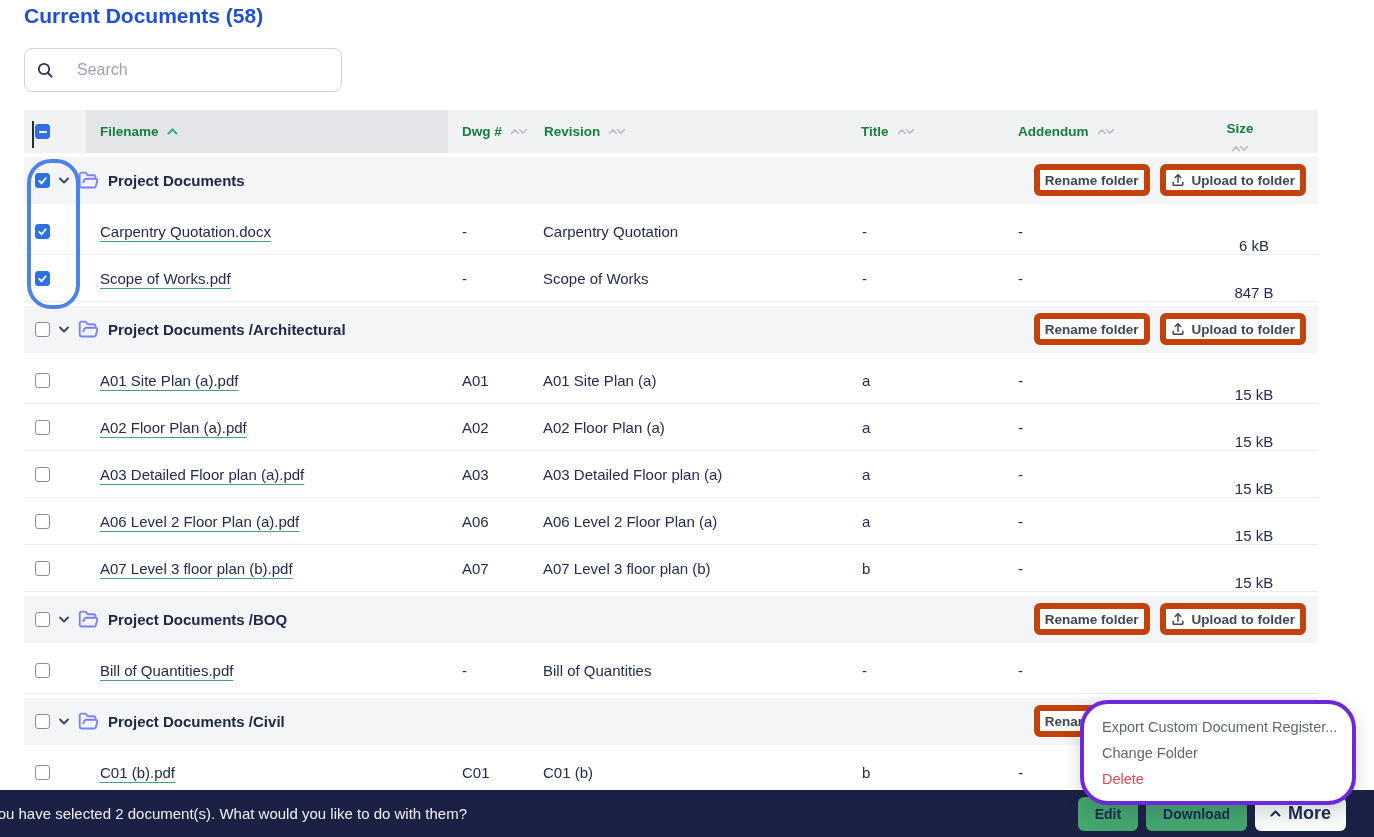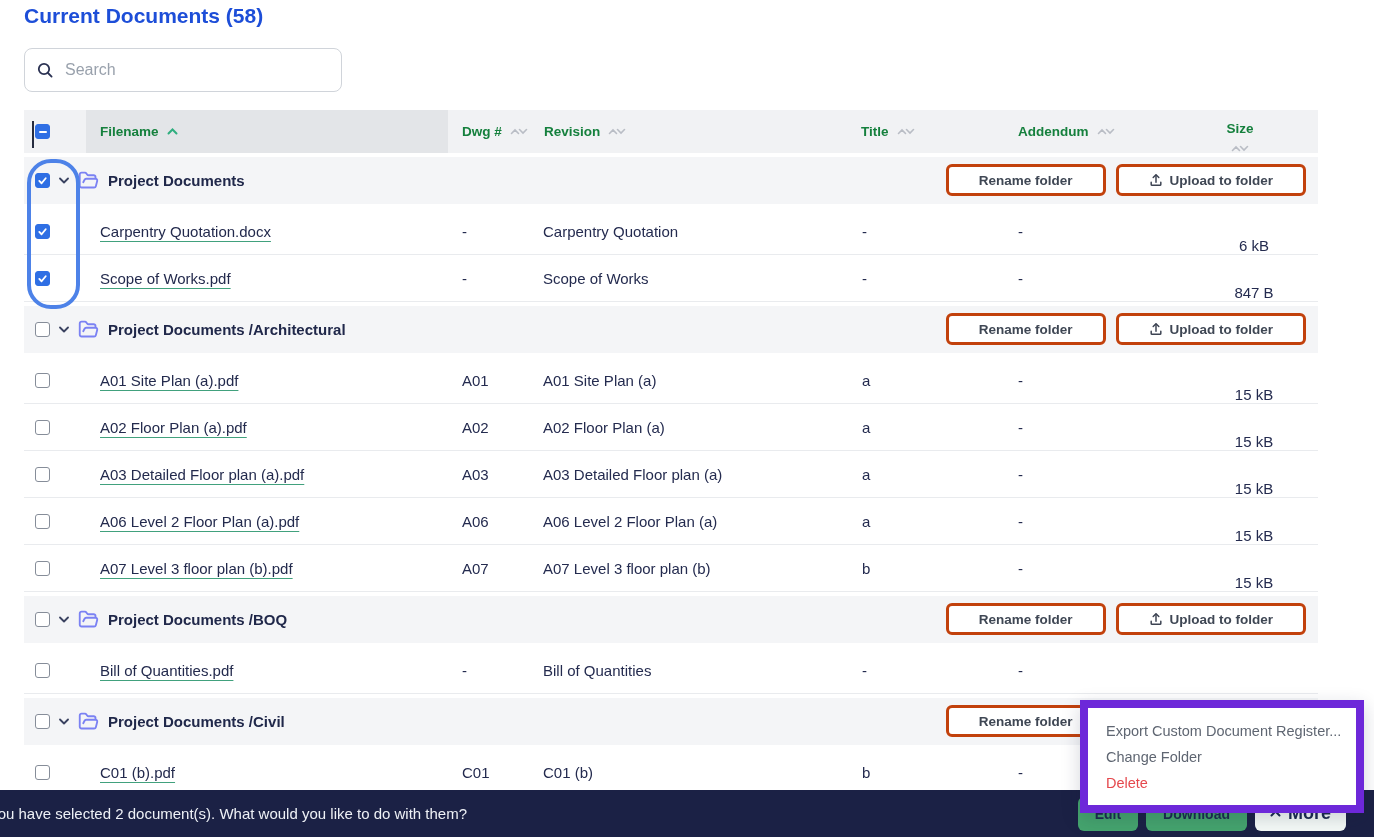--- a/index.html
+++ b/index.html
@@ -2,21 +2,21 @@
 <html><head>
 <meta charset="utf-8">
 <style>
   html,body{margin:0;padding:0;background:#fff;}
   .page{position:relative;width:1374px;height:837px;overflow:hidden;background:#fff;
         font-family:"Liberation Sans",sans-serif;color:#242b4f;}
   .page-title{position:absolute;left:24px;top:4px;font-size:21px;font-weight:700;color:#1d4ed8;margin:0;}
 
   
   .search-box{position:absolute;left:24px;top:48px;width:318px;height:44px;border:1px solid #d0d4da;
-              border-radius:8px;display:flex;align-items:center;background:#fff;box-sizing:border-box;padding:0 12px;}
+              border-radius:8px;display:flex;align-items:center;background:#fff;box-sizing:border-box;padding:0 12px;gap:12px;}
   .search-box input{border:none;outline:none;font-size:16px;color:#242b4f;width:100%;margin-left:9px;
                     font-family:"Liberation Sans",sans-serif;background:transparent;}
   .search-box input::placeholder{color:#99a1ac;}
 
   
   .table{position:absolute;left:24px;top:110px;width:1294px;}
   .row{display:grid;grid-template-columns:62px 362px 82px 318px 156px 198px 1fr;align-items:center;
        height:47px;box-sizing:border-box;background:#fff;}
   .row.header{height:43px;background:#f1f2f4;font-size:13.5px;font-weight:700;color:#15803d;}
   .row.file{border-bottom:1px solid #e9ebee;font-size:15px;}
@@ -40,31 +40,31 @@
 
   
   .checkbox{width:15px;height:15px;border-radius:3px;box-sizing:border-box;display:inline-flex;
             align-items:center;justify-content:center;flex:0 0 auto;cursor:pointer;}
   .checkbox.unchecked{border:1.5px solid #868d99;background:#fff;}
   .checkbox.checked,.checkbox.indeterminate{background:#2f6fe4;border:1.5px solid #2f6fe4;}
   .dash{width:8px;height:2px;background:#fff;border-radius:1px;}
 
   
   .folder-actions{position:absolute;right:12px;top:7px;display:flex;gap:10px;}
-  .ghost-btn{height:32px;background:#fff;border:3px solid #c2410c;border-radius:6px;display:inline-flex;
-             align-items:center;gap:7px;padding:0 30px;font-size:13.5px;font-weight:700;color:#3f4754;
+  .ghost-btn{height:32px;background:#fff;border:6px solid #c2410c;border-radius:6px;display:inline-flex;
+             align-items:center;gap:7px;padding:0 5px;font-size:13.5px;font-weight:700;color:#3f4754;
              cursor:pointer;font-family:"Liberation Sans",sans-serif;box-sizing:border-box;}
 
   
   .selection-ring{position:absolute;left:27px;top:159px;width:45px;height:142px;border:4px solid #4d82e8;
                   border-radius:24px;pointer-events:none;z-index:2;}
   .cursor-ibeam{position:absolute;left:32px;top:121px;width:2px;height:27px;background:#262c3f;z-index:2;}
 
   
-  .context-menu{position:absolute;left:1080px;top:700px;width:268px;border:8px solid #6d28d9;border-radius:0;
+  .context-menu{position:absolute;left:1080px;top:700px;width:268px;border:4px solid #6d28d9;border-radius:28px;
                 background:#fff;z-index:4;box-shadow:0 6px 18px rgba(20,30,60,.18);padding:10px 0 9px 0;}
   .menu-item{padding:0 18px;font-size:14.5px;line-height:26px;color:#5f6672;cursor:pointer;white-space:nowrap;}
   .menu-item.danger{color:#e5484d;}
 
   
   .footer{position:absolute;left:0;top:790px;width:1374px;height:47px;background:#1b2145;z-index:3;
           display:flex;align-items:center;}
   .footer-msg{color:#eef1f6;font-size:15px;margin-left:-11px;white-space:nowrap;}
   .footer-actions{margin-left:auto;margin-right:28px;display:flex;gap:8px;align-items:center;}
   .green-btn{height:34px;border:none;border-radius:6px;background:#45a56e;color:#1b2b50;font-weight:700;

